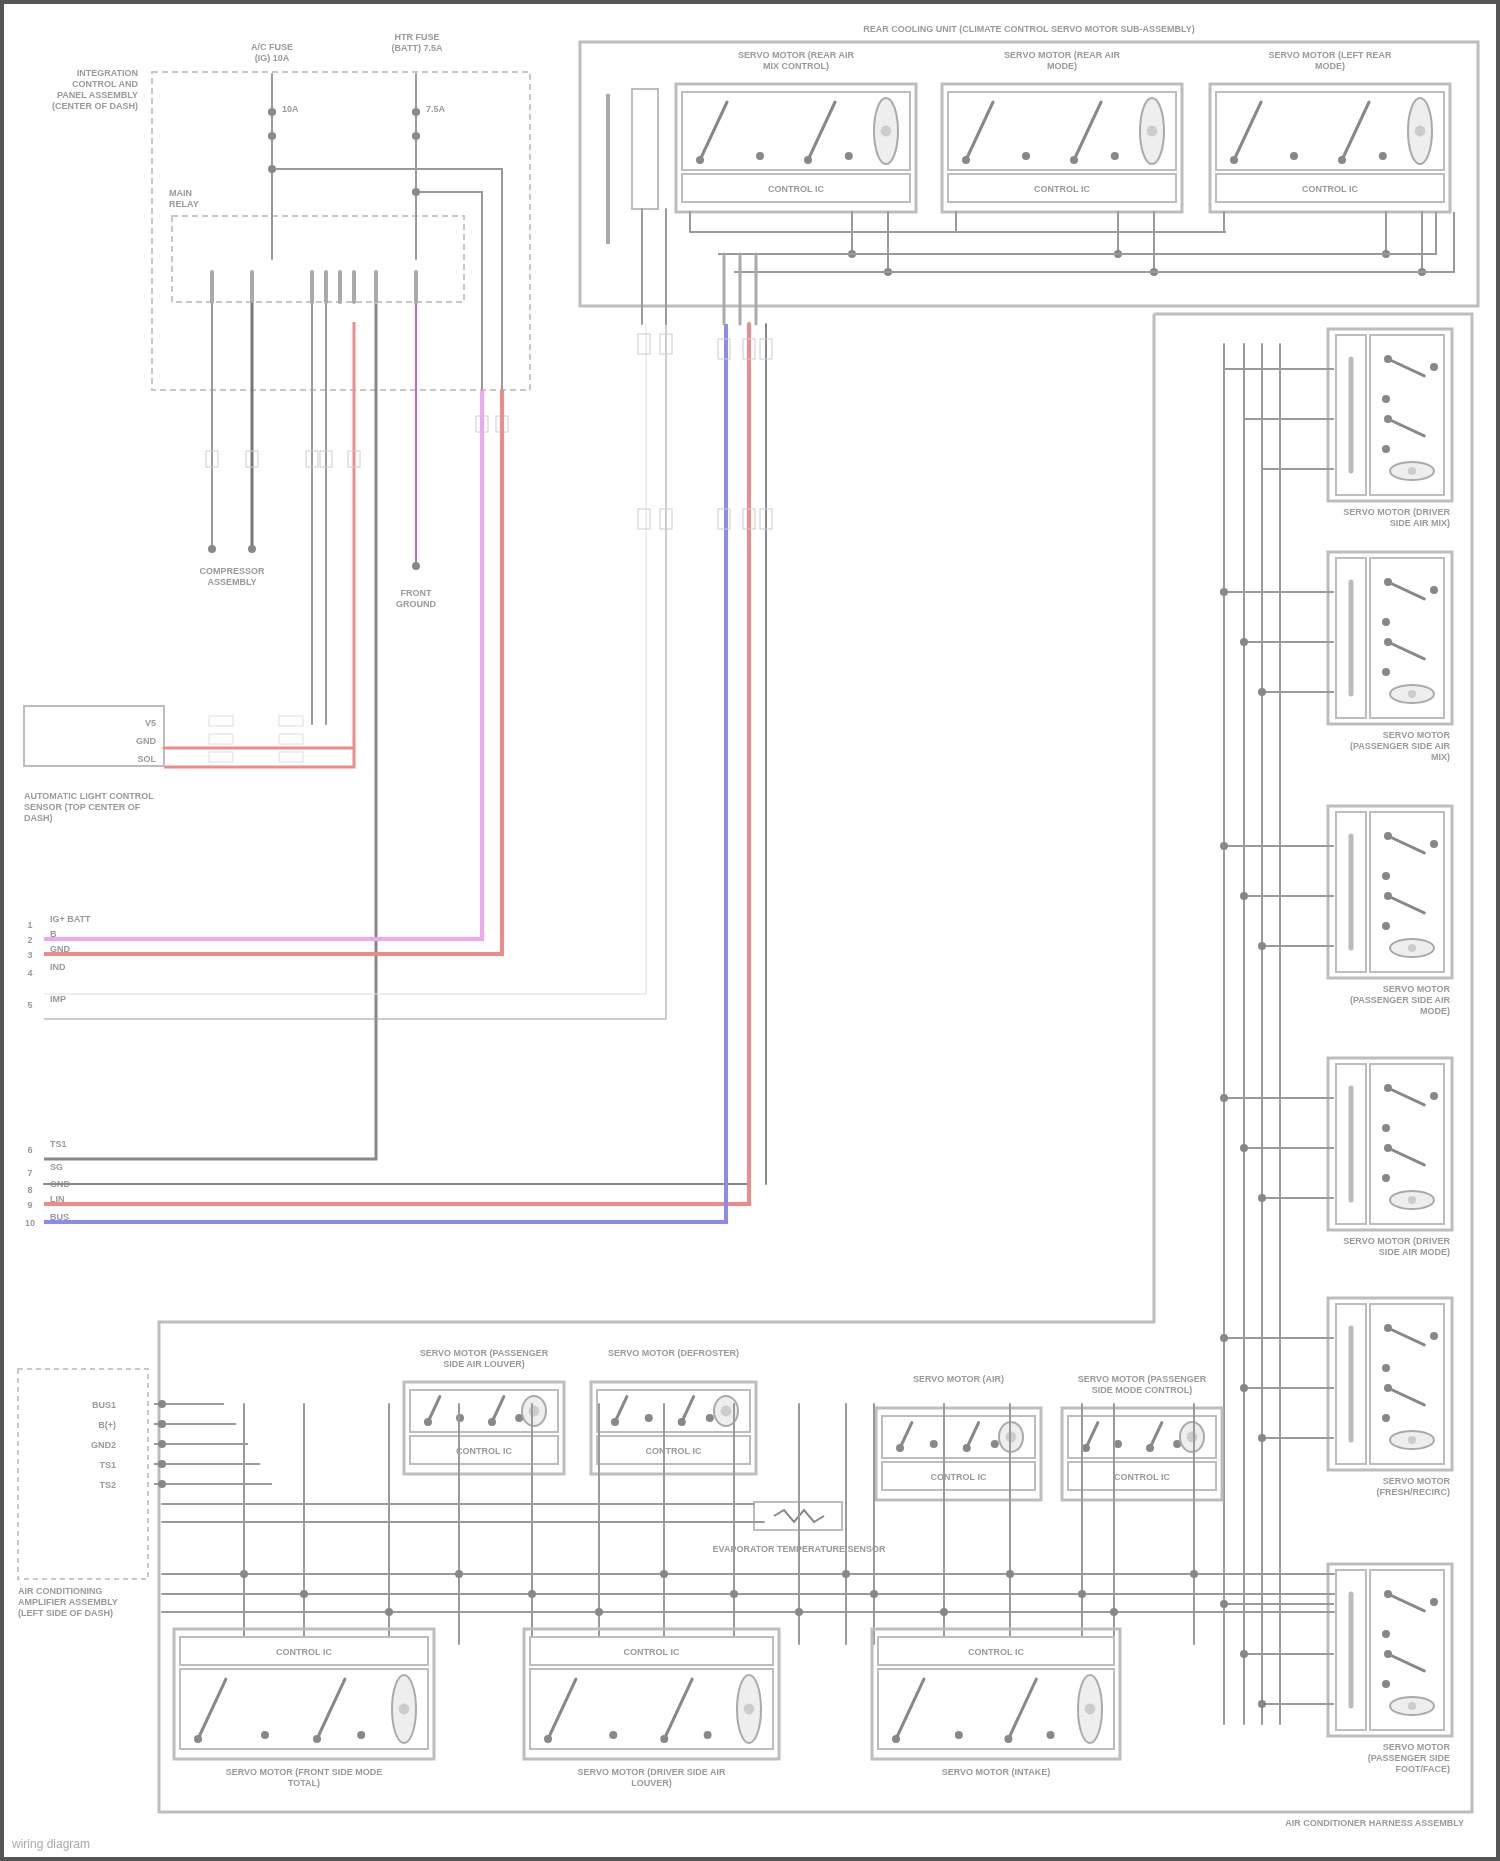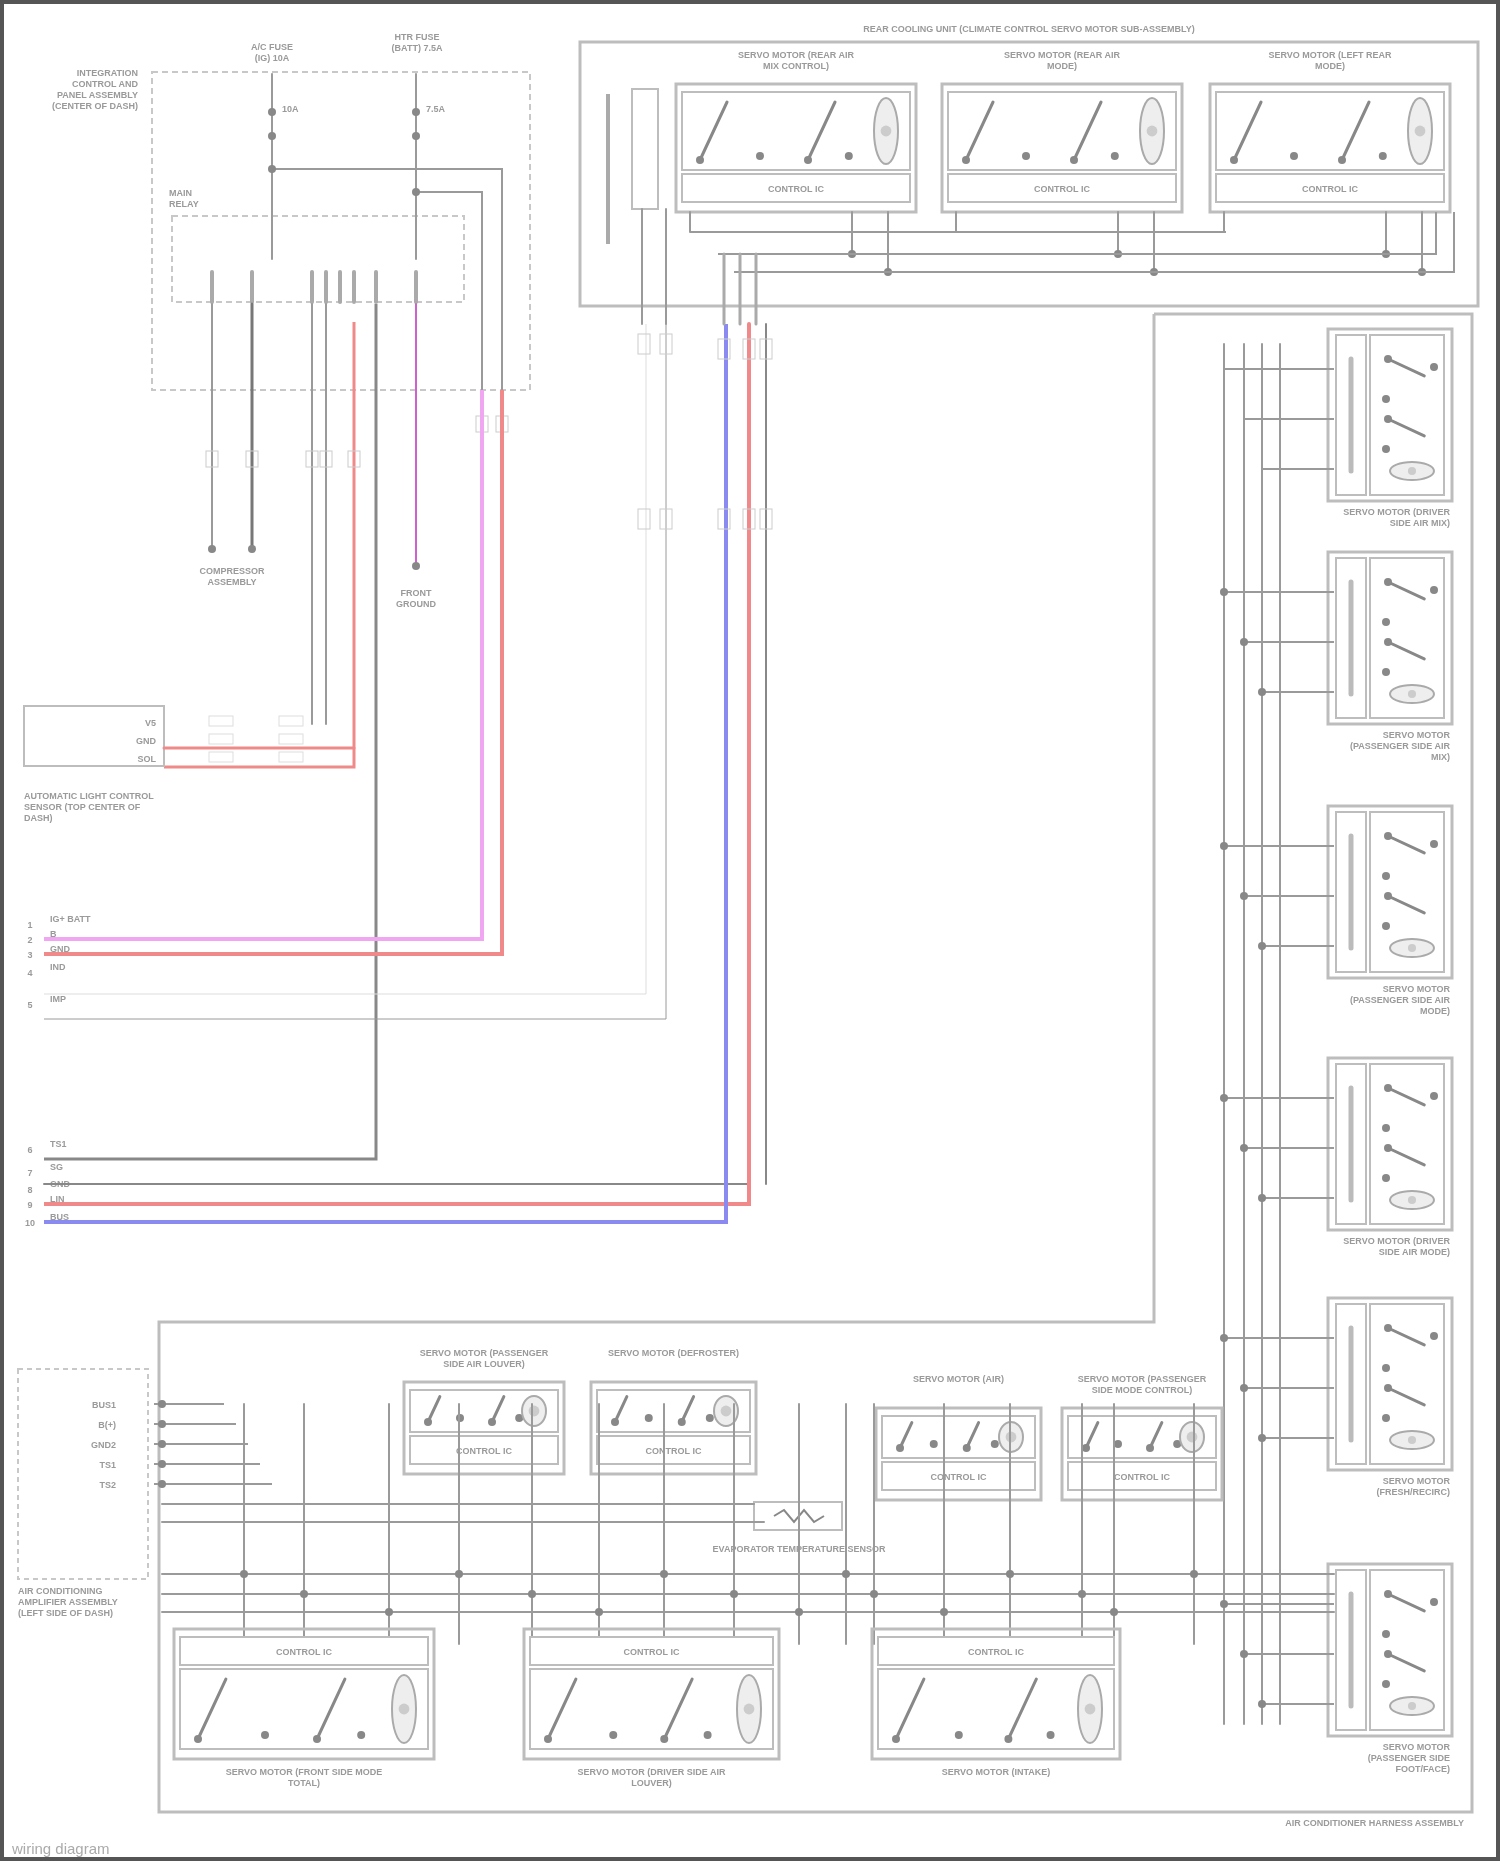--- a/index.html
+++ b/index.html
@@ -1,19 +1,19 @@
 <!DOCTYPE html>
 <html><head>
 <meta charset="utf-8">
 <style>
   html,body{margin:0;padding:0;background:#5a5a5a;}
   #page{position:relative;width:1500px;height:1861px;background:#ffffff;border:4px solid #555;box-sizing:border-box;overflow:hidden;font-family:"Liberation Sans",sans-serif;}
   svg{position:absolute;left:0;top:0;}
   .lbl{font-family:"Liberation Sans",sans-serif;font-size:9px;fill:#9a9a9a;font-weight:bold;}
-  .footer{position:absolute;left:8px;bottom:0;font-size:15px;color:#aaa;font-family:"Liberation Sans",sans-serif;}
+  .footer{position:absolute;left:8px;bottom:6px;font-size:12px;color:#aaa;font-family:"Liberation Sans",sans-serif;}
 </style>
 </head>
 <body>
 
 <div id="page">
   <svg id="diagram" width="1500" height="1861" viewBox="0 0 1500 1861">
       <rect x="148" y="68" width="378" height="318" fill="none" stroke="#c8c8c8" stroke-width="2" stroke-dasharray="6,4"></rect>
       <rect x="168" y="212" width="292" height="86" fill="none" stroke="#c8c8c8" stroke-width="2" stroke-dasharray="6,4"></rect>
       <text x="134" y="72" class="lbl" text-anchor="end" font-size="9">INTEGRATION</text>
       <text x="134" y="83" class="lbl" text-anchor="end" font-size="9">CONTROL AND</text>

